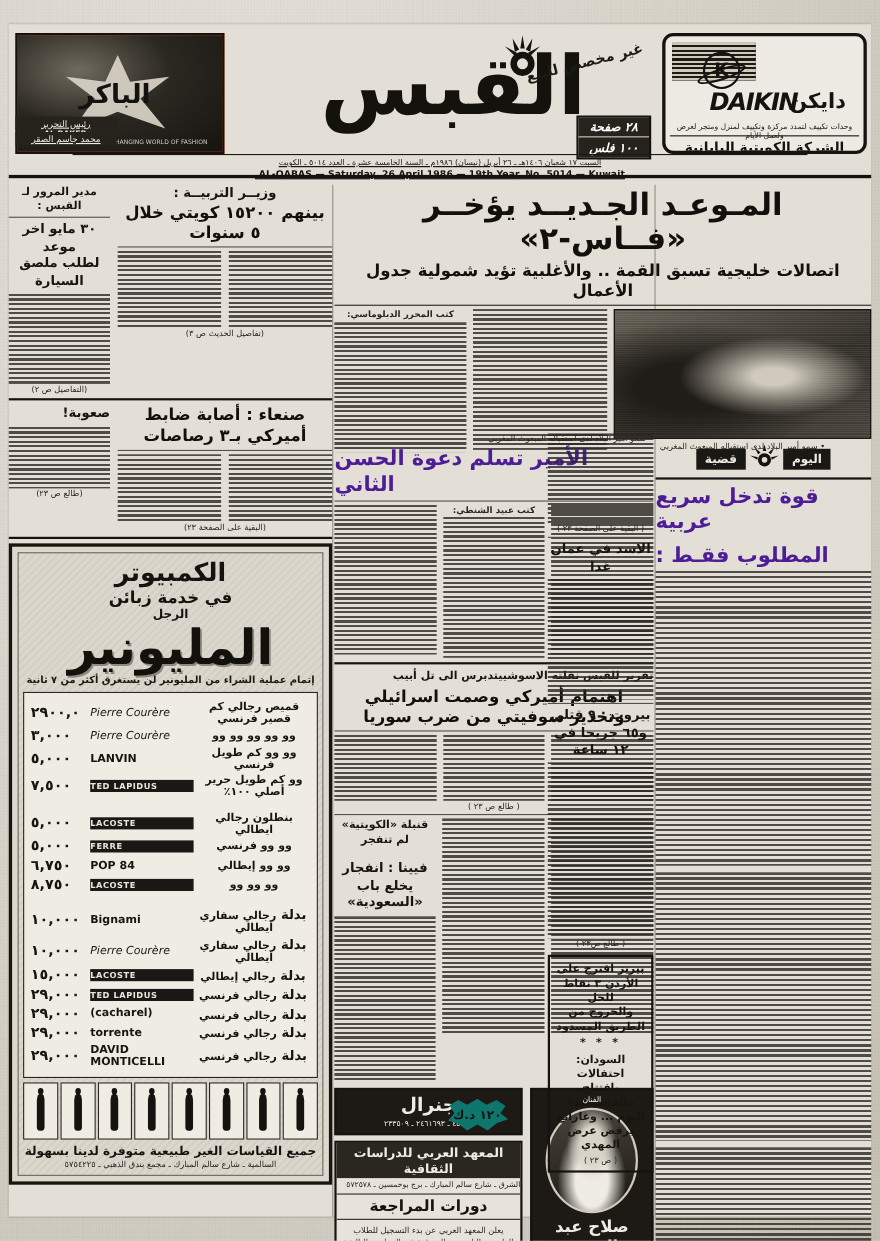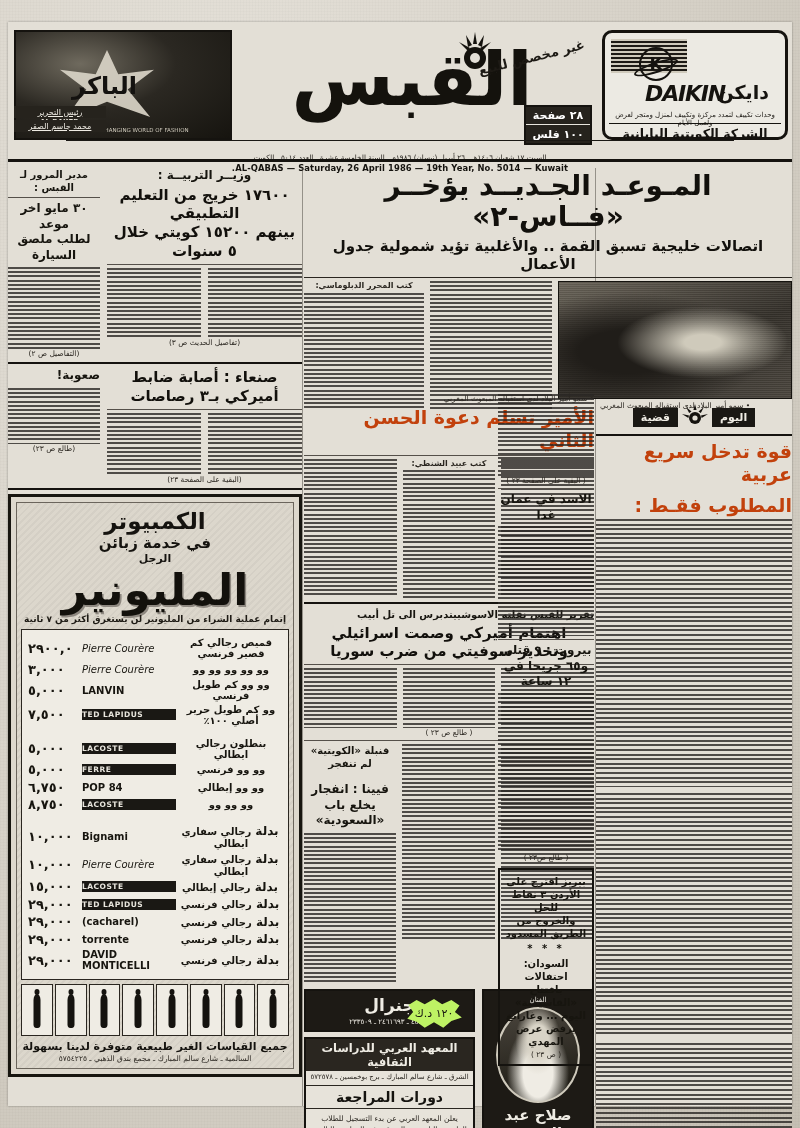--- a/index.html
+++ b/index.html
@@ -70,42 +70,42 @@
   .daikin .sub2 { position:absolute; right:4px; left:4px; top:90px; text-align:center; font-size:12.5px; font-weight:bold; color:#15130f; border-top:1.5px solid #15130f; padding-top:2px;}
   .daikin .grid-mini{
     position:absolute; left:6px; top:6px; width:76px; height:34px;
     background:#1d1a15;
     background-image:
       repeating-linear-gradient(0deg, #cfcabc 0 2px, #1d1a15 2px 4px),
       repeating-linear-gradient(90deg, transparent 0 12px, #cfcabc 12px 13px);
   }
 
   .price-box { position:absolute; right:200px; top:83px; width:68px; height:40px; border:2px solid #15130f; background:#e8e5dd;}
-  .price-box div { height:50%; display:flex; align-items:center; justify-content:center; font-size:11px; font-weight:bold; color:#fff; background:#26231d; }
+  .price-box div { height:50%; display:flex; align-items:center; justify-content:center; font-size:11px; font-weight:bold; color:#fff; background:#26231d;font-style:italic; }
   .price-box div:first-child { border-bottom:1px solid #e8e5dd; }
 
   .logo-wrap { position:absolute; right:250px; top:6px; width:260px; height:118px; text-align:center;}
   .flame {
     position:absolute; right:46px; top:2px; width:42px; height:46px;
   }
   .qabas-word {
     position:absolute; right:0; left:0; top:16px;
     font-size:74px; font-weight:bold; color:#14120d; line-height:.95;
     letter-spacing:-3px;
     font-family:"DejaVu Sans", sans-serif;
   }
   .nonsale {
     position:absolute; right:206px; top:28px;
     font-size:13px; color:#1d1a15; transform:rotate(-14deg); font-weight:bold;
   }
   .editors { position:absolute; left:6px; top:84px; width:92px; }
   .editors div{ background:#26231d; color:#efece4; font-size:8px; text-align:center; padding:1.5px 0; margin-bottom:2px;text-decoration:underline;}
 
   .albaker {
-    position:absolute; left:6px; top:8px; width:218px; height:110px;
+    position:absolute; left:6px; top:8px; width:190px; height:110px;
     border:2px solid #15130f; background:#c2410c; overflow:hidden;
   }
   .albaker .sheen{
     position:absolute; inset:0;
     background:
       radial-gradient(ellipse at 30% 30%, #6f6a5e 0%, #2b2822 45%, #16140f 100%);
   }
   .albaker .star{
     position:absolute; left:44px; top:18px; width:94px; height:76px;
     background:#d9d4c7;
@@ -113,38 +113,38 @@
     opacity:.92;
   }
   .albaker .mark{
     position:absolute; left:56px; top:40px; font-size:24px; font-weight:bold; color:#141210;
     letter-spacing:-2px;
   }
   .albaker .nm{ position:absolute; left:24px; bottom:12px; font-size:7px; color:#e6e2d8; font-weight:bold;}
   .albaker .nm2{ position:absolute; left:72px; bottom:5px; font-size:5.5px; color:#cfcabc;}
 
   .dateline { position:absolute; left:58px; right:58px; top:118px; text-align:center;
-     border-top:1.4px solid #1a1814; padding-top:12px;}
+     border-top:1.4px solid #1a1814; padding-top:2px;text-decoration:underline;}
   .dateline .ar { font-size:7.2px; color:#1d1a15; margin-bottom:1px; }
   .dateline .en { font-size:8.4px; color:#15130f; font-weight:bold; letter-spacing:.1px;}
 
   .rule-thick { position:absolute; left:0; right:0; height:3px; background:#15130f; }
 
   
   .body-area { position:absolute; left:0; top:146px; width:784px; height:938px; }
 
   .vrule { position:absolute; top:0; bottom:0; width:1px; background:#55504a; opacity:.55; }
 
   .col { position:absolute; top:0; }
   .colA { right:0;   width:196px; }   
   .colB { right:198px; width:290px; } 
   .colC { right:490px; width:294px; } 
 
   .hl-xl { font-size:28px; font-weight:bold; color:#12100c; line-height:1.12; letter-spacing:-1px; text-align:center;}
-  .hl-l  { font-size:19px; font-weight:bold; color:#c2410c; line-height:1.2; text-align:right;}
+  .hl-l  { font-size:19px; font-weight:bold; color:#4c1d95; line-height:1.2; text-align:left;}
   .hl-m  { font-size:15px; font-weight:bold; color:#12100c; line-height:1.25; text-align:center;}
   .hl-s  { font-size:12px; font-weight:bold; color:#17150f; line-height:1.3; text-align:center;}
   .hl-xs { font-size:10px; font-weight:bold; color:#17150f; line-height:1.3; text-align:center;}
   .byline{ font-size:8px; font-weight:bold; color:#2a2620; text-align:center; }
   .cont  { font-size:7.5px; color:#2a2620; text-align:center; }
 
   .hr1 { border:0; border-top:1.2px solid #2a2620; margin:3px 0; }
   .hr2 { border:0; border-top:2.4px solid #15130f; margin:4px 0; }
   .hrd { border:0; border-top:1px solid #55504a; margin:3px 0; }
 
@@ -206,29 +206,29 @@
     content:""; position:absolute; left:50%; top:4px; transform:translateX(-50%);
     width:5px; height:6px; background:#15130f; border-radius:50%;
   }
   .mill-foot1{ font-size:11px; font-weight:bold; text-align:center; color:#15130f; margin-top:4px;}
   .mill-foot2{ font-size:7.5px; text-align:center; color:#2a2620; margin-top:1px;}
 
   
   .ad-general { border:2px solid #15130f; background:#1d1a15; color:#efece4; padding:4px; position:relative; }
   .ad-general .big { font-size:17px; font-weight:bold; text-align:center; letter-spacing:-.5px;}
   .ad-general .burst {
-    position:absolute; right:10px; top:8px; width:58px; height:30px; background:#bef264; color:#15130f;
+    position:absolute; right:10px; top:8px; width:58px; height:30px; background:#0f766e; color:#15130f;
     clip-path: polygon(6% 20%,20% 4%,34% 18%,50% 0%,64% 18%,80% 4%,94% 22%,86% 44%,98% 62%,80% 74%,66% 96%,50% 78%,34% 96%,20% 76%,4% 66%,14% 44%);
-    display:flex; align-items:center; justify-content:center; font-size:11px; font-weight:normal;
+    display:flex; align-items:center; justify-content:center; font-size:11px; font-weight:bold;
   }
   .ad-general .phone { font-size:7px; text-align:center; margin-top:3px; letter-spacing:.5px;}
 
   .institute { border:2px solid #15130f; background:#e7e3da; margin-top:5px; }
   .institute .bar { background:#2a2620; color:#efece4; text-align:center; font-size:11.5px; font-weight:bold; padding:2px 0;}
-  .institute .sub { text-align:center; font-size:7px; color:#2a2620; padding:2px 0; }
+  .institute .sub { text-align:right; font-size:7px; color:#2a2620; padding:2px 0; }
   .institute .t  { text-align:center; font-size:14px; font-weight:bold; color:#15130f; border-top:1.2px solid #2a2620; border-bottom:1.2px solid #2a2620; padding:3px 0; margin:2px 0;}
   .institute .p  { font-size:7.5px; color:#2a2620; text-align:center; padding:2px 5px; line-height:1.5;}
 
   .singer-ad { border:2px solid #15130f; background:#1d1a15; color:#efece4; padding:5px 4px; text-align:center;}
   .singer-ad .top{ font-size:7px; }
   .singer-ad .oval{
     width:84px; height:96px; margin:3px auto; border-radius:50%;
     border:2px solid #cfcabc;
     background:
       radial-gradient(ellipse at 50% 34%, #d8d3c6 0 18%, rgba(0,0,0,0) 40%),
@@ -456,21 +456,20 @@
         <div class="cont" style="margin-top:2px">( ص ٢٣ )</div>
       </div>
     </div>
 
     <div class="col colC">
 
       <div class="two-cols" style="align-items:flex-start;">
 
         <div style="flex:1">
           <div class="hl-s" style="text-align:center">وزيــر التربيــة :</div>
-          <div class="hl-m" style="margin-top:2px">١٧٦٠٠ خريج من التعليم التطبيقي</div>
           <div class="hl-m">بينهم ١٥٢٠٠ كويتي خلال ٥ سنوات</div>
           <hr class="hrd">
           <div class="two-cols">
             <div class="flex1">
                 <div class="ink sm" style="height:70px"></div>
               </div>
             <div class="flex1">
                 <div class="ink sm" style="height:70px"></div>
               </div>
           </div>

